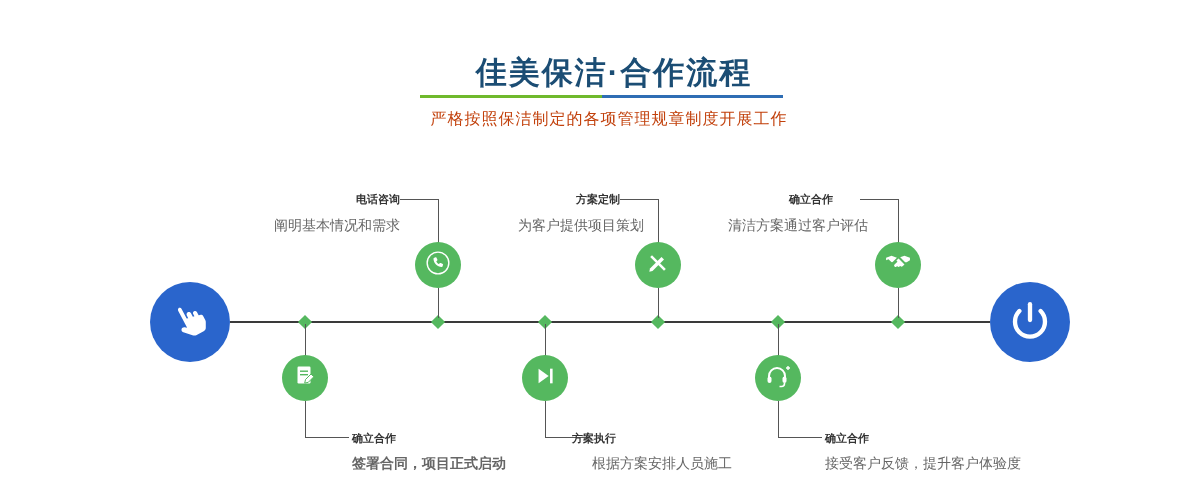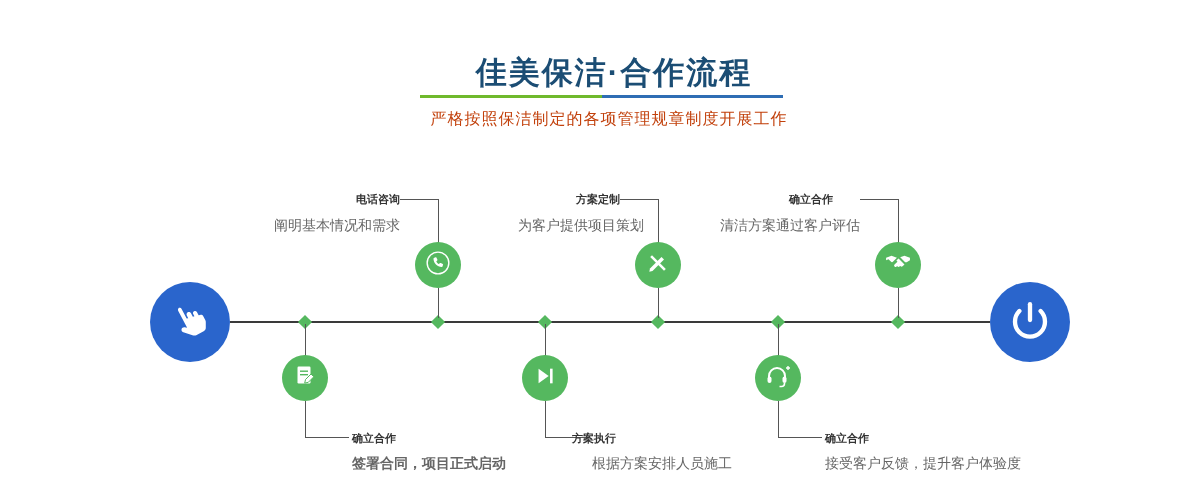--- a/index.html
+++ b/index.html
@@ -133,21 +133,21 @@
       </span>
     </div>
     <div class="conn" style="left:545px;top:401px;width:1px;height:36px;"></div>
     <div class="conn" style="left:545px;top:437px;width:44px;height:1px;"></div>
     <div class="step-title" style="left:572px;top:427px;">方案执行</div>
     <div class="step-desc" style="left:592px;top:454px;">根据方案安排人员施工</div>
   </div>
 
   <div>
     <div class="step-title t-right" style="left:691px;top:188px;width:142px;">确立合作</div>
-    <div class="step-desc t-right" style="left:658px;top:216px;width:202px;">清洁方案通过客户评估</div>
+    <div class="step-desc t-right" style="left:658px;top:216px;width:202px;padding-left:8px;">清洁方案通过客户评估</div>
     <div class="conn" style="left:860px;top:199px;width:38px;height:1px;"></div>
     <div class="conn" style="left:898px;top:199px;width:1px;height:44px;"></div>
     <div class="gcircle" style="left:875px;top:242px;">
       <span>
         <svg viewBox="0 0 24 24" width="26" height="26" fill="#fff">
           <path d="M1 7.2l5-2 5 2-3.5 3.5a1.5 1.5 0 0 1-2.1 0L3.2 8.5 1 9.4z"></path>
           <path d="M23 7.2l-5-2-4 1.6 4.6 4.6 1.4-.2 3-1.8z"></path>
           <path d="M10.5 9.8l2-2 5.5 5.5-1.8 1.8a1.3 1.3 0 0 1-1.8 0l-.4-.4-.6.6a1.3 1.3 0 0 1-1.8 0l-.5-.5-.4.4a1.3 1.3 0 0 1-1.9-1.9l2.7-2.5z"></path>
         </svg>
       </span>

